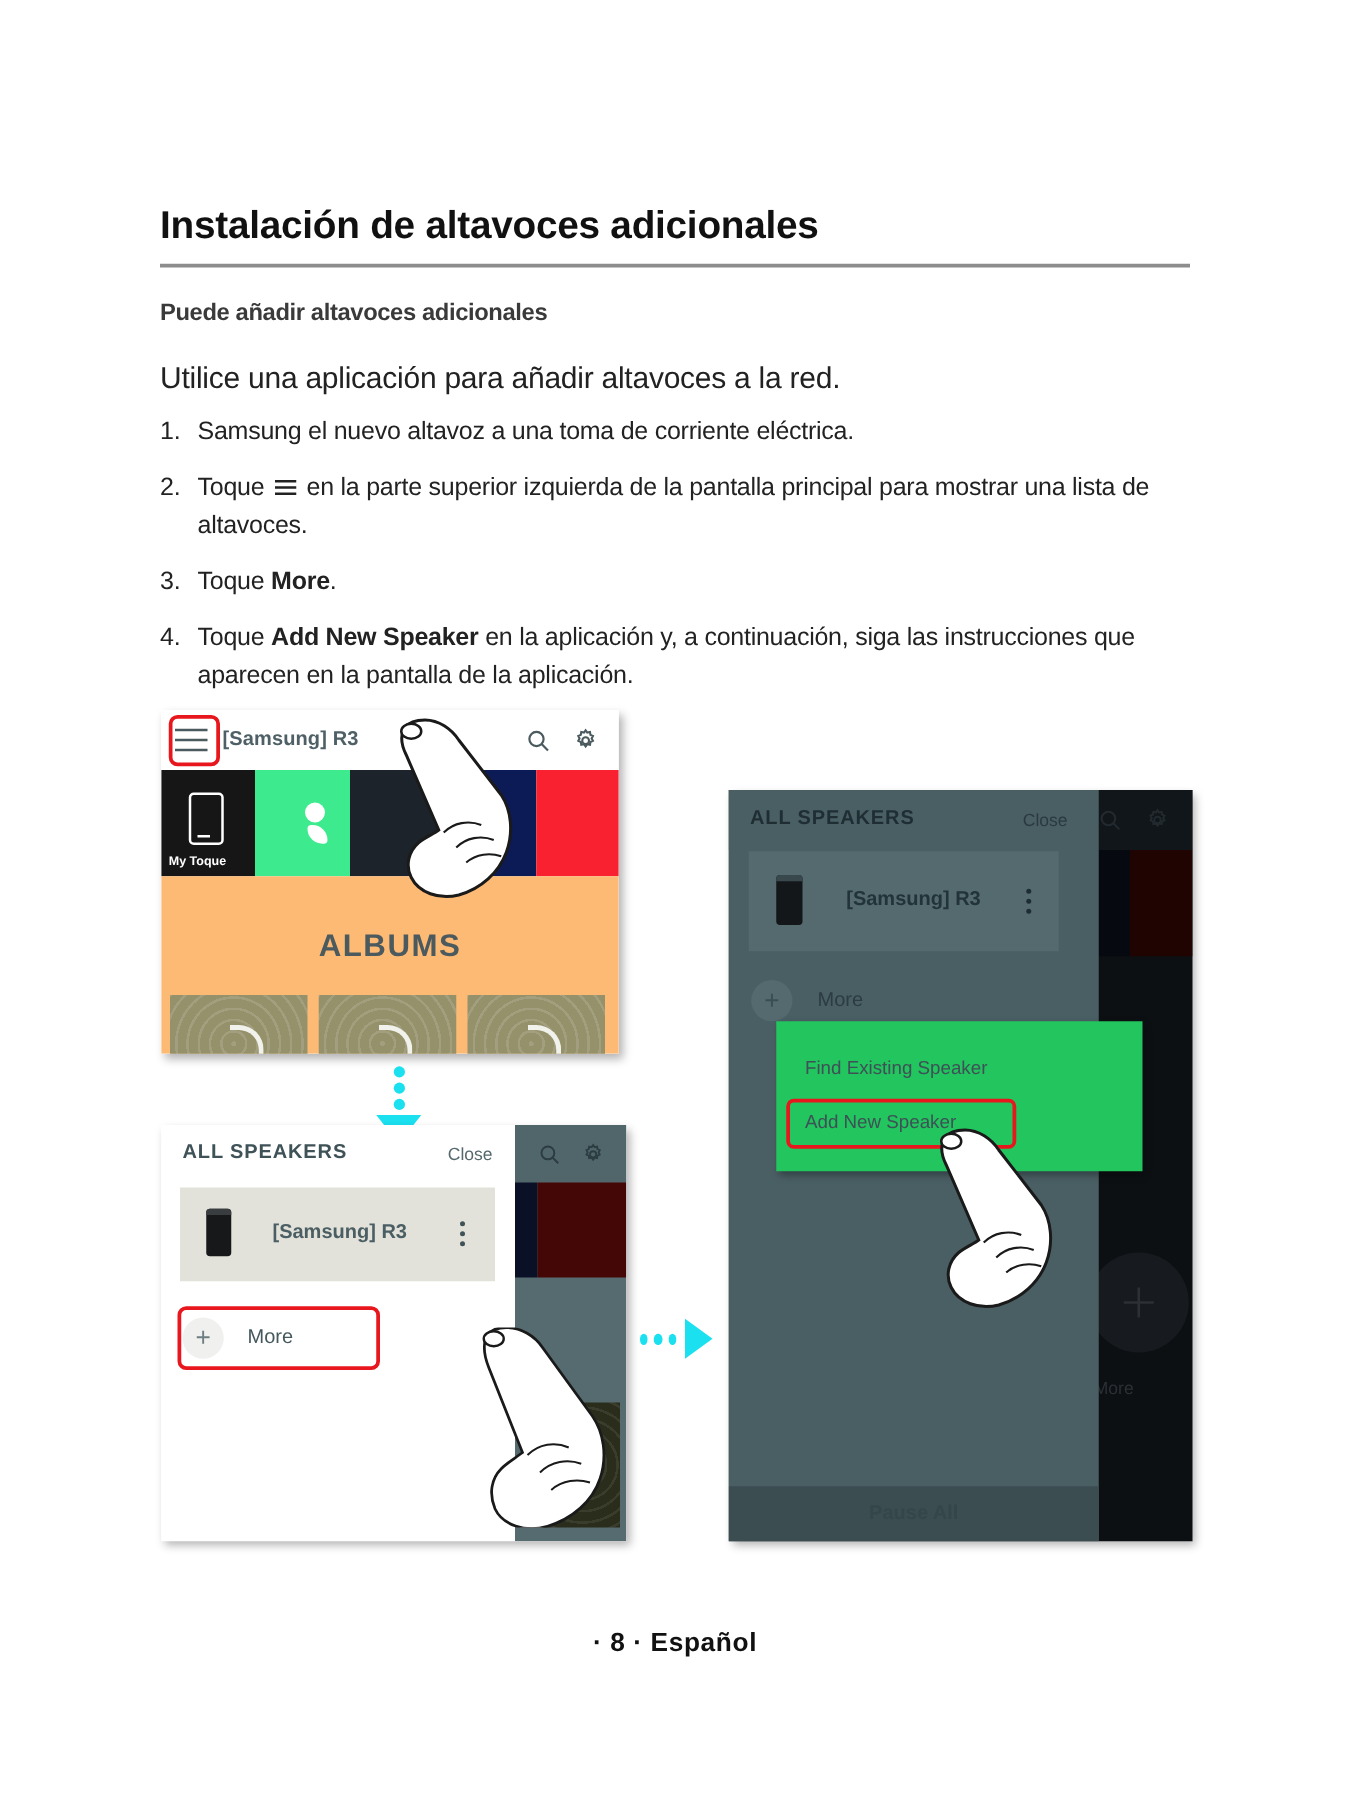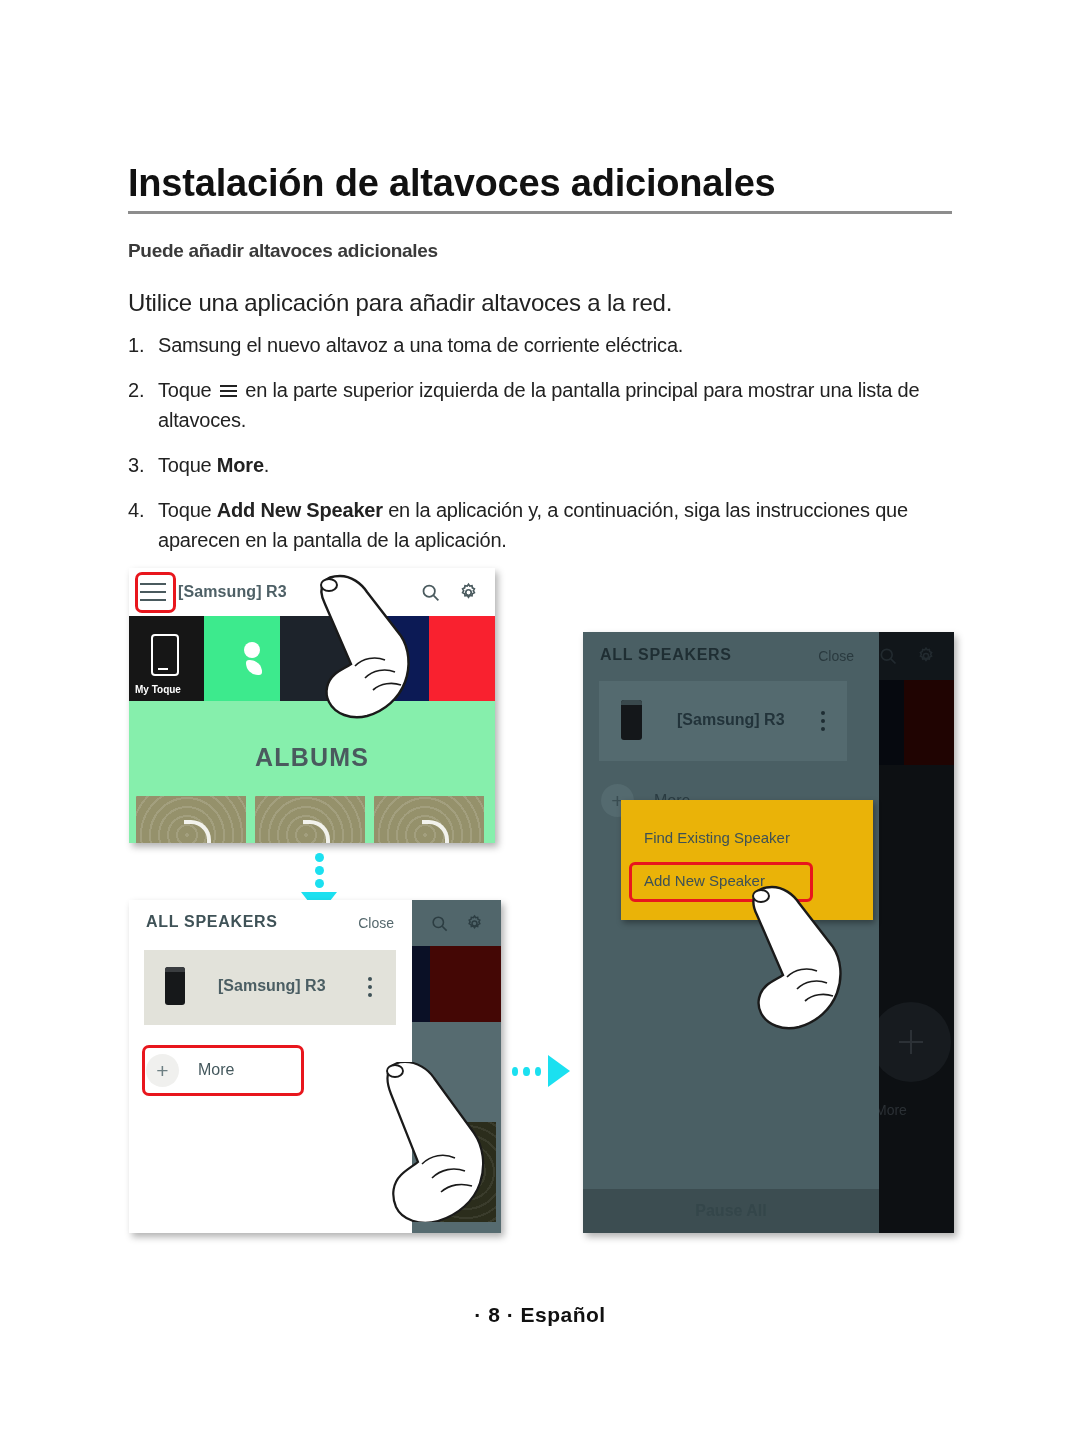--- a/index.html
+++ b/index.html
@@ -6,21 +6,21 @@
   body{
     width:1080px;height:1451px;background:#ffffff;
     font-family:"Liberation Sans","DejaVu Sans",sans-serif;
     color:#000;overflow:hidden;position:relative;
   }
   .page{position:absolute;inset:0;}
 
   
   .title{
     position:absolute;left:128px;top:162px;width:824px;
-    font-size:38px;font-weight:bold;letter-spacing:-0.2px;
+    font-size:31px;font-weight:bold;letter-spacing:-0.2px;
     color:#111;white-space:nowrap;
   }
   .rule{
     position:absolute;left:128px;top:211px;width:824px;height:3px;
     background:#8d8d8d;
   }
   .subtitle{
     position:absolute;left:128px;top:240px;width:824px;
     font-size:19px;font-weight:bold;color:#3a3a3a;letter-spacing:-0.3px;
   }
@@ -82,21 +82,21 @@
   }
   .t-phone .lbl{
     position:absolute;left:6px;bottom:6px;font-size:10px;color:#fff;font-weight:bold;white-space:nowrap;
   }
   .t-green{width:76px;background:#3dea8d;}
   .t-green .b1{position:absolute;left:40px;top:26px;width:16px;height:16px;border-radius:50%;background:#fff;}
   .t-green .b2{position:absolute;left:42px;top:44px;width:16px;height:15px;background:#fff;border-radius:3px 12px 3px 12px;}
   .t-dark{width:75px;background:#1d232b;}
   .t-navy{width:74px;background:#0c1a55;}
   .t-red{width:66px;background:#f9212f;}
-  #shotA .albumsec{position:absolute;left:0;top:133px;width:100%;bottom:0;background:#86efac;}
+  #shotA .albumsec{position:absolute;left:0;top:133px;width:100%;bottom:0;background:#fdba74;}
   #shotA .albums-h{
     position:absolute;left:0;top:42px;width:100%;text-align:center;
     font-size:25px;font-weight:bold;color:#4a5a5e;letter-spacing:1.2px;
   }
   #shotA .thumbs{position:absolute;left:7px;top:95px;display:flex;gap:9px;}
   .thumb{width:110px;height:62px;background:#95916b;position:relative;overflow:hidden;}
   .thumb .rings{position:absolute;left:-34px;top:-46px;width:170px;height:170px;border-radius:50%;
     background:repeating-radial-gradient(circle, rgba(255,255,255,.13) 0 2px, rgba(255,255,255,0) 2px 9px);}
   .thumb .note{
     position:absolute;left:48px;top:24px;width:23px;height:34px;
@@ -173,21 +173,21 @@
   #shotC .dimcard .nm{position:absolute;left:78px;top:30px;font-size:16px;font-weight:bold;color:#22333a;}
   #shotC .dimcard .dots{position:absolute;right:22px;top:30px;}
   #shotC .dimcard .dots i{display:block;width:4px;height:4px;border-radius:50%;background:#1e2d33;margin-bottom:4px;}
   #shotC .dmore{position:absolute;left:18px;top:152px;display:flex;align-items:center;}
   #shotC .dmore .plus{width:33px;height:33px;border-radius:50%;background:#546a6f;color:#3a4d52;
       display:flex;align-items:center;justify-content:center;font-size:21px;}
   #shotC .dmore .mlabel{margin-left:20px;font-size:16px;color:#2b3c42;}
   #shotC .pauseall{position:absolute;left:0;bottom:0;width:296px;height:44px;background:#3c4d51;
       display:flex;align-items:center;justify-content:center;font-size:16px;font-weight:bold;color:#34464a;}
 
-  .popup{position:absolute;left:38px;top:168px;width:252px;height:120px;background:#eab308;
+  .popup{position:absolute;left:38px;top:185px;width:293px;height:120px;background:#22c55e;
       box-shadow:2px 3px 6px rgba(0,0,0,.35);}
   .popup .it{position:absolute;left:23px;font-size:15px;color:#3e5156;}
   .popup .it.one{top:29px;}
   .popup .it.two{top:72px;}
   #hlC{left:8px;top:62px;width:184px;height:40px;border-radius:6px;}
 
   
   .hand{position:absolute;pointer-events:none;}
   #handA{left:178px;top:6px;width:130px;height:150px;}
   #handB{left:239px;top:162px;width:135px;height:160px;}

